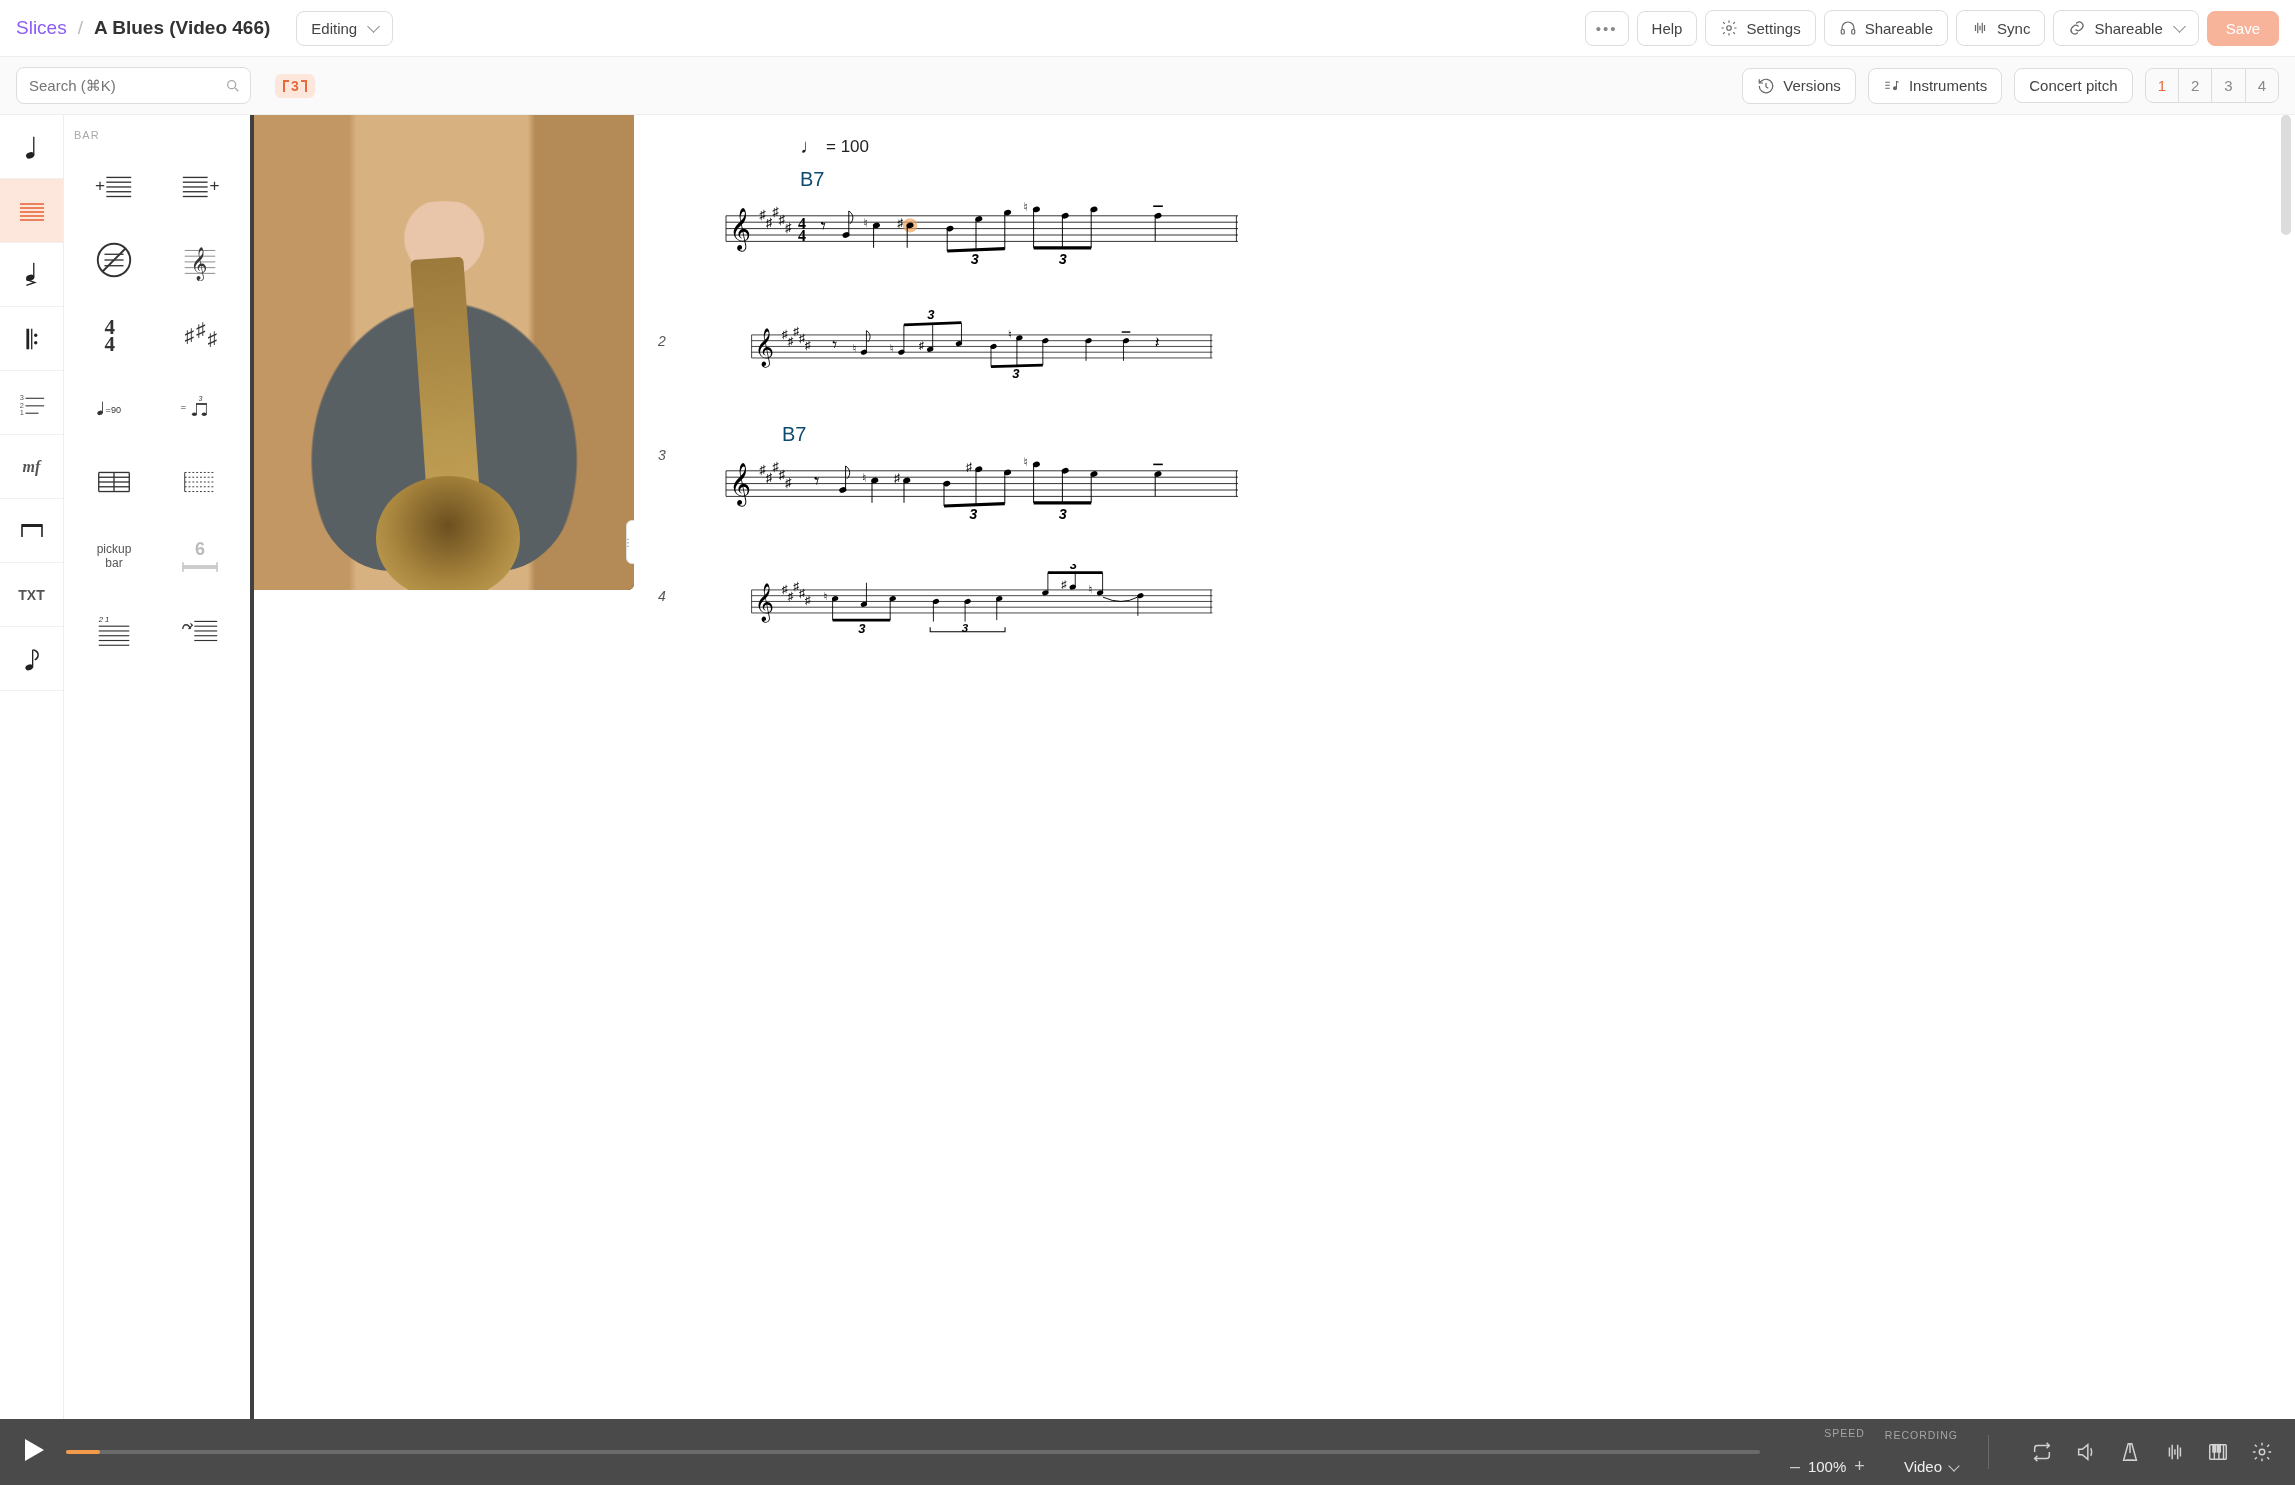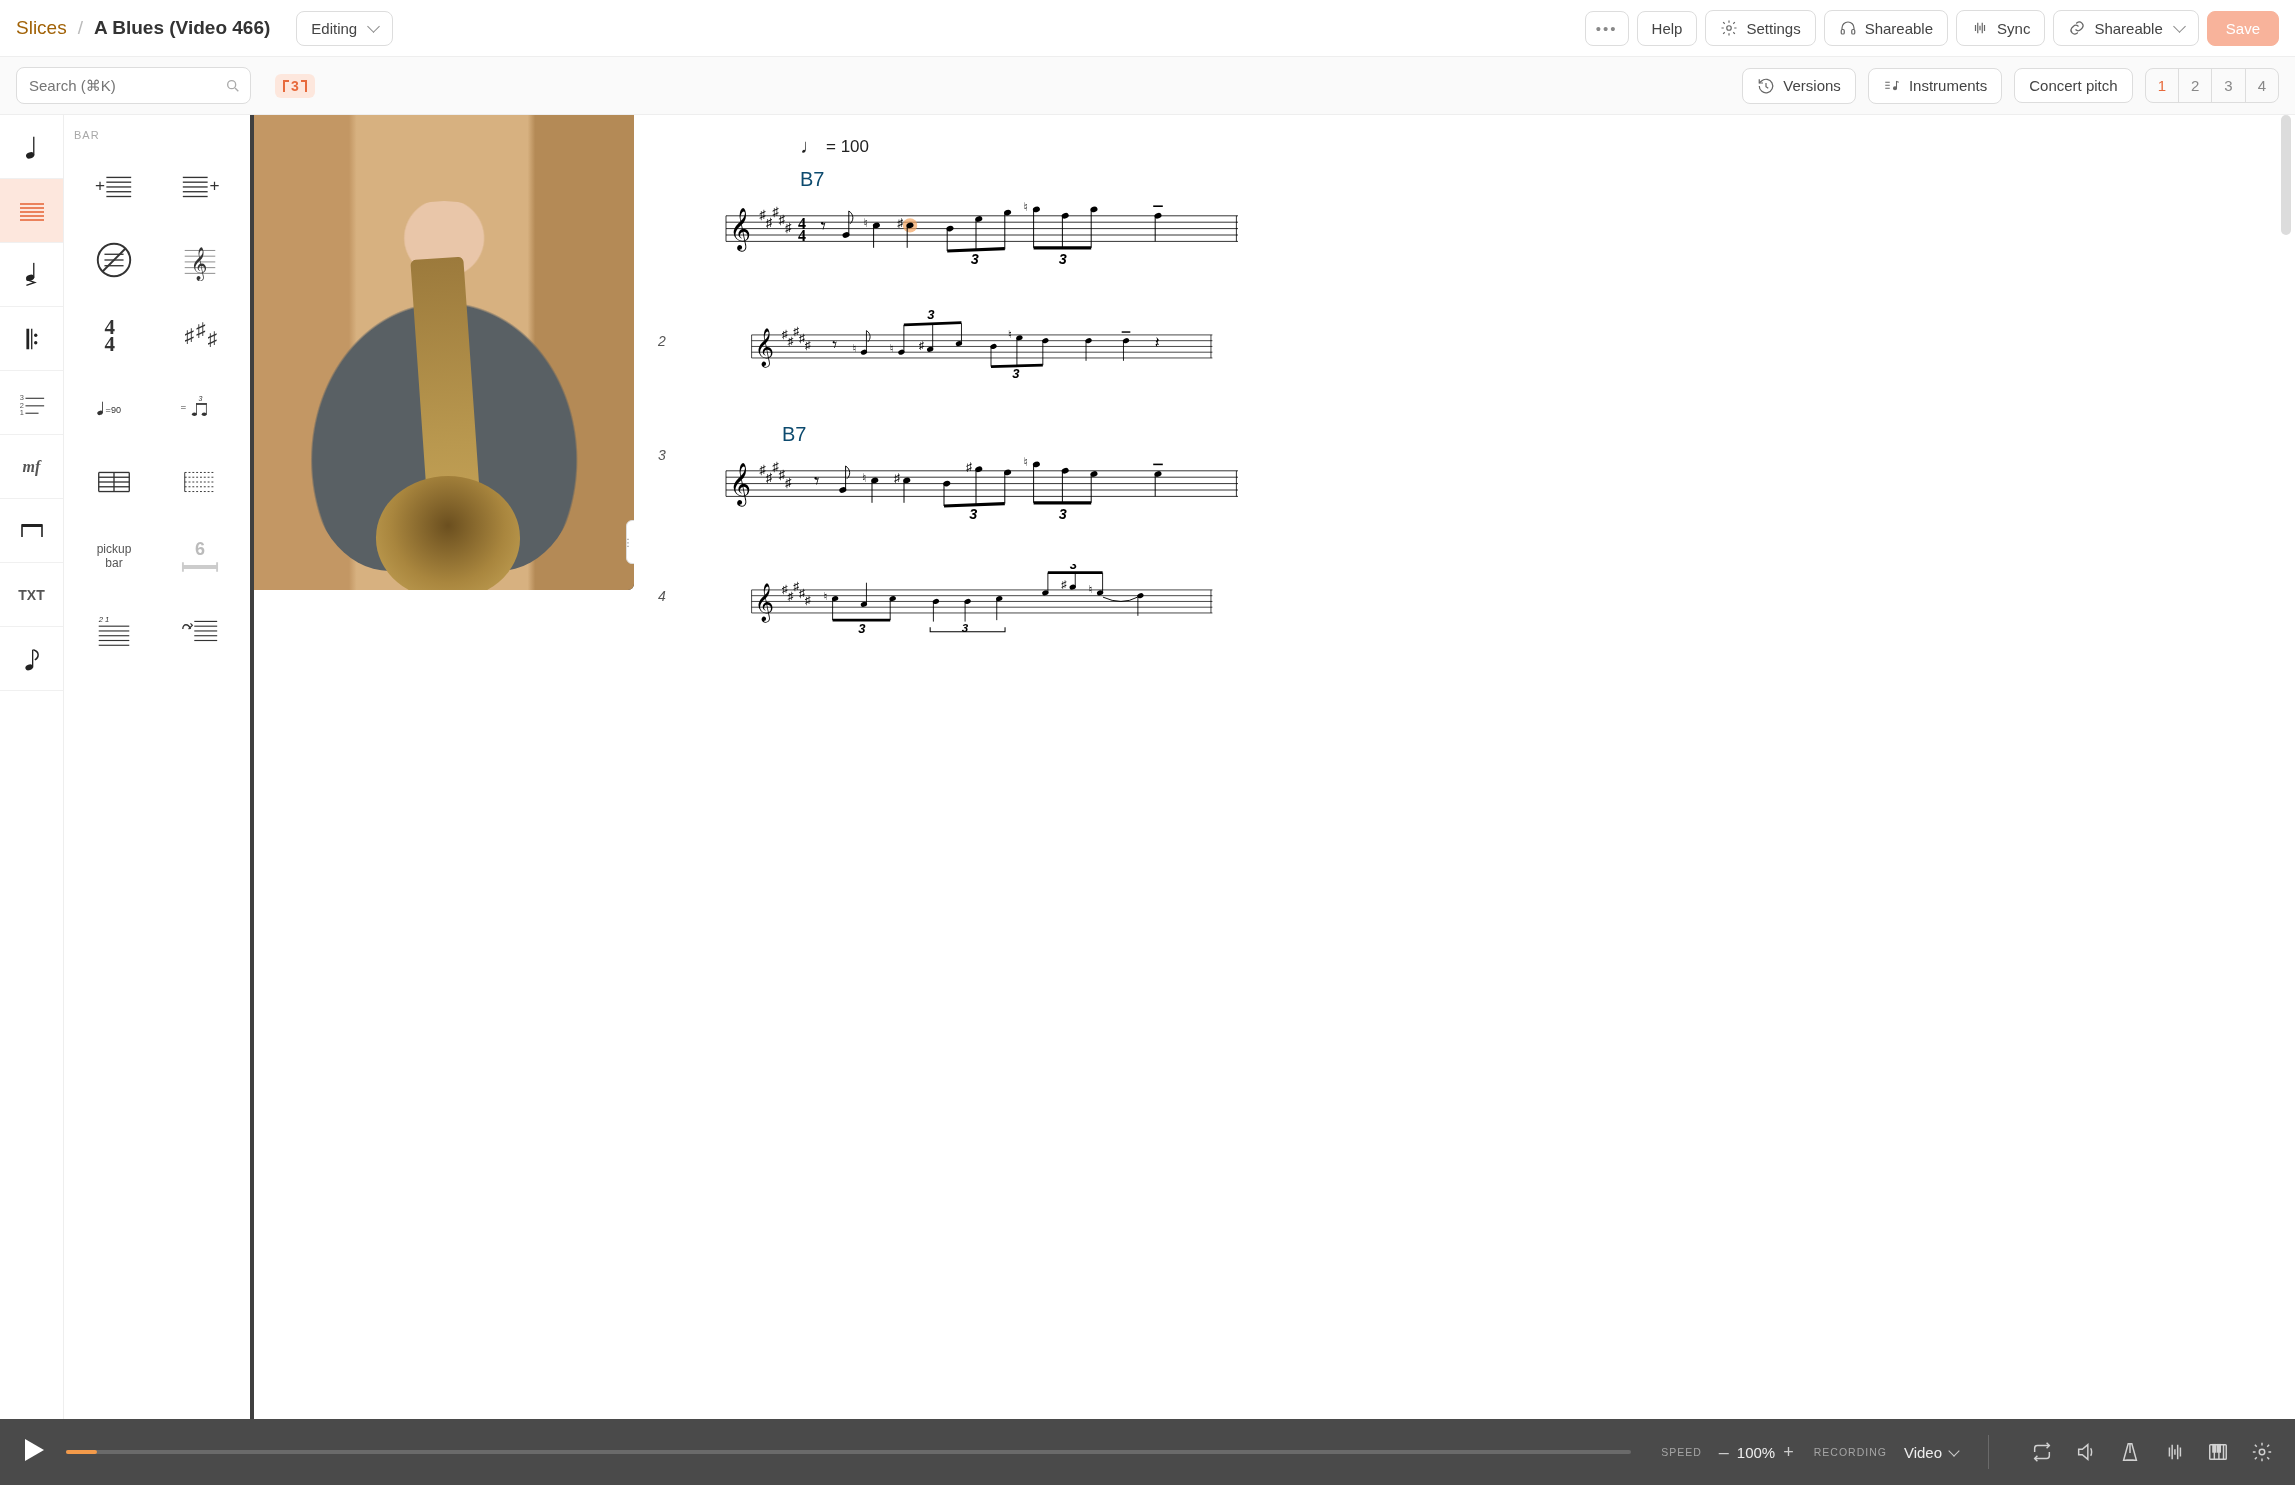--- a/index.html
+++ b/index.html
@@ -1,21 +1,21 @@
 <!DOCTYPE html>
 <html><head>
 <meta charset="utf-8">
 <style>
   * { box-sizing: border-box; margin: 0; padding: 0; }
   html, body { height: 100%; font-family: -apple-system, BlinkMacSystemFont, "Segoe UI", Helvetica, Arial, sans-serif; background:#fff; color:#333; }
   body { display:flex; flex-direction:column; }
 
   
   .topbar { display:flex; align-items:center; padding:10px 16px; gap:8px; border-bottom:1px solid #eee; }
-  .crumb-root { color:#a16207; font-size:19px; cursor:pointer; }
+  .crumb-root { color:#8b5cf6; font-size:19px; cursor:pointer; }
   .crumb-sep { color:#bbb; font-size:19px; margin:0 3px;}
   .crumb-title { font-weight:600; font-size:19px; color:#333; }
   .btn { display:inline-flex; align-items:center; gap:8px; border:1px solid #ddd; background:#fff; border-radius:8px; padding:8px 14px; font-size:15px; color:#444; cursor:pointer; }
   .btn.icon-only { padding:8px 10px; }
   .btn.save { background:#f8b39b; border-color:#f8b39b; color:#fff; font-weight:500; padding:8px 18px;}
   .spacer { flex:1; }
   .chev::after { content:""; display:inline-block; width:8px; height:8px; border-right:1.5px solid #888; border-bottom:1.5px solid #888; transform:rotate(45deg); margin-left:4px; position:relative; top:-2px;}
   .top-icon { width:18px; height:18px; display:inline-block; }
 
   
@@ -71,21 +71,21 @@
   .tuplet-label { font-style:italic; font-weight:700; font-size:18px; fill:#000;}
   .note { fill:#000;}
   .stem { stroke:#000; stroke-width:1.2;}
   .beam { stroke:#000; stroke-width:4; stroke-linecap:butt;}
 
   
   .playbar { height:66px; background:#4a4a4a; color:#dcdcdc; display:flex; align-items:center; padding:0 22px; gap:20px; position:relative;}
   .play-btn { color:#fff; cursor:pointer;}
   .timeline { flex:1; height:4px; background:#6a6a6a; position:relative; border-radius:2px; margin-right:10px;}
   .timeline .prog { position:absolute; left:0; top:0; bottom:0; width:2%; background:#f39a4a; border-radius:2px;}
-  .labeled { display:flex; flex-direction:row; align-items:center; gap:17px; font-size:11px;}
+  .labeled { display:flex; flex-direction:column; align-items:flex-end; gap:17px; font-size:11px;}
   .labeled .lbl { color:#a5a5a5; letter-spacing:1px; font-size:10.5px;}
   .labeled .val { color:#eee; font-size:15px; display:flex; align-items:center; gap:8px;}
   .speed-group { display:flex; align-items:center; gap:10px;}
   .speed-btn { color:#ccc; font-size:18px; cursor:pointer; }
   .pb-icon { width:22px; height:22px; color:#d2d2d2; cursor:pointer;}
   .pb-icons { display:flex; gap:22px; align-items:center; padding-left:14px; margin-left:4px;}
   .pb-divider { width:1px; height:34px; background:#6a6a6a; margin:0 4px 0 10px;}
 </style>
 </head>
 <body>

